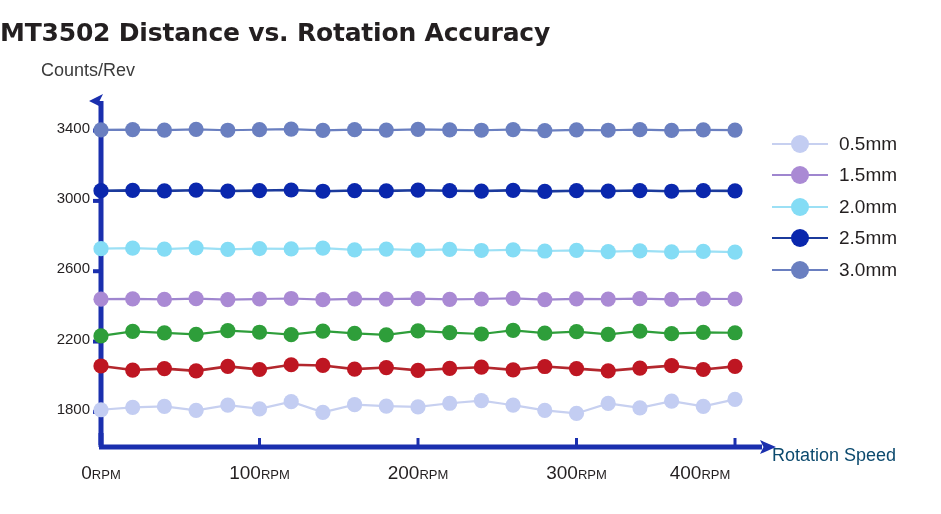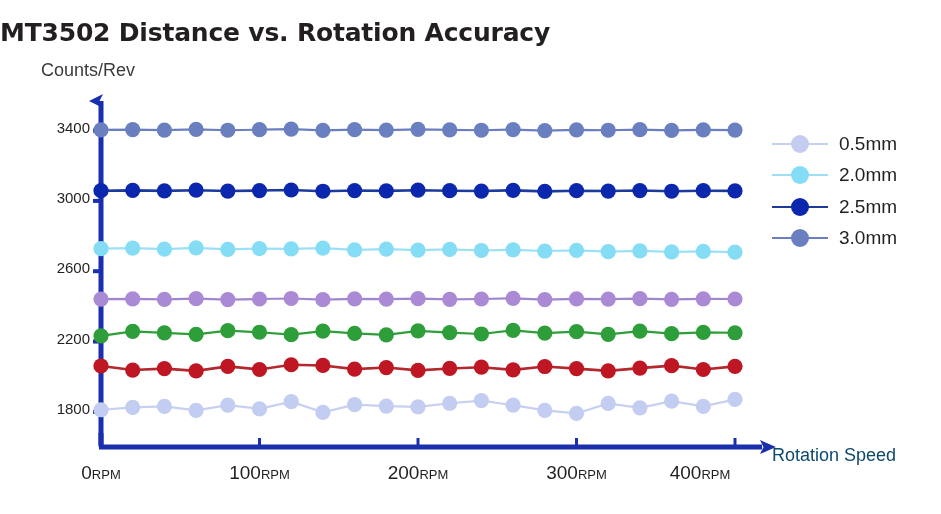--- a/index.html
+++ b/index.html
@@ -368,20 +368,27 @@
   <div class="legend" id="legend">
       <div class="legend-row">
         <div class="legend-swatch">
           <div class="legend-line" style="background: rgb(199, 208, 240);"></div>
           <div class="legend-dot" style="background: rgb(195, 205, 242);"></div>
         </div>
         <div class="legend-label">0.5mm</div>
       </div>
       <div class="legend-row">
         <div class="legend-swatch">
+          <div class="legend-line" style="background: rgb(159, 134, 207);"></div>
+          <div class="legend-dot" style="background: rgb(170, 138, 212);"></div>
+        </div>
+        <div class="legend-label">1.5mm</div>
+      </div>
+      <div class="legend-row">
+        <div class="legend-swatch">
           <div class="legend-line" style="background: rgb(156, 224, 245);"></div>
           <div class="legend-dot" style="background: rgb(132, 220, 245);"></div>
         </div>
         <div class="legend-label">2.0mm</div>
       </div>
       <div class="legend-row">
         <div class="legend-swatch">
           <div class="legend-line" style="background: rgb(27, 58, 156);"></div>
           <div class="legend-dot" style="background: rgb(10, 39, 173);"></div>
         </div>

